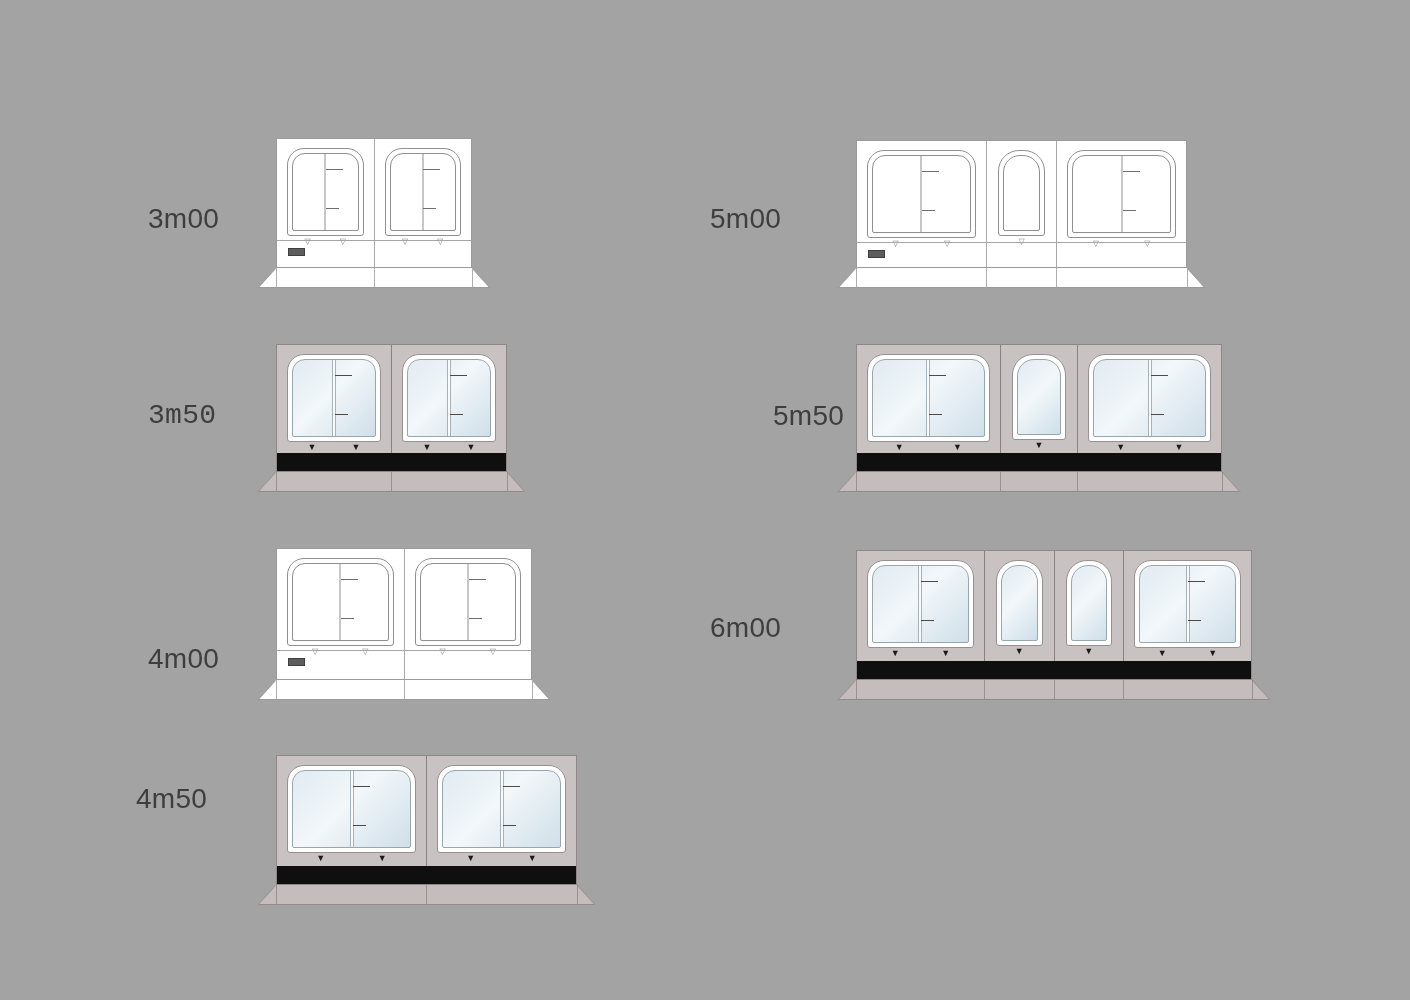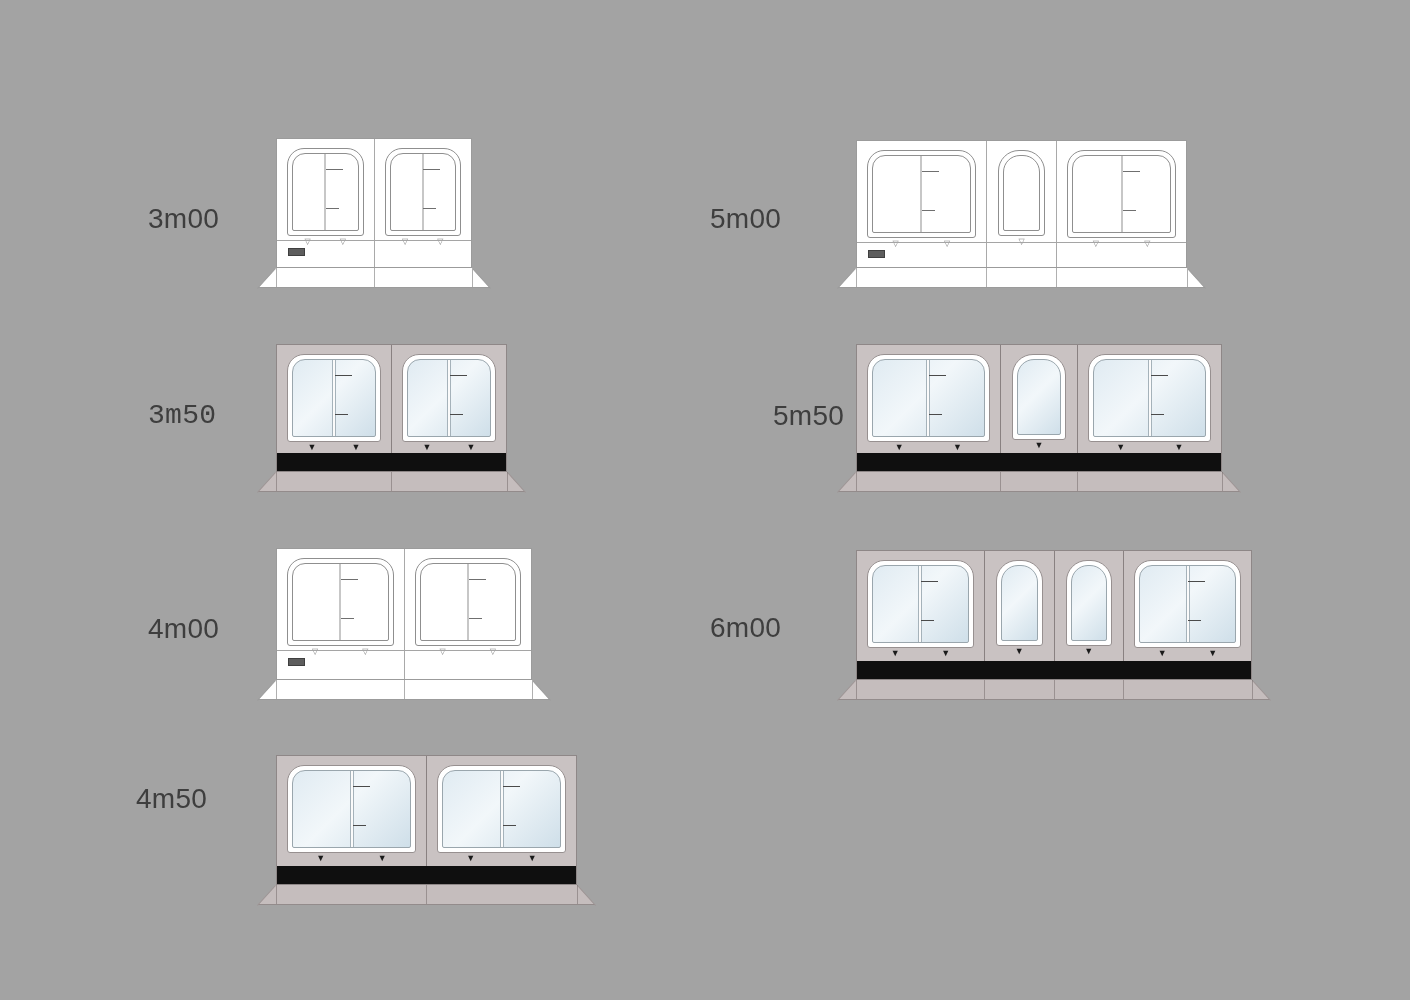--- a/index.html
+++ b/index.html
@@ -132,21 +132,21 @@
       <div class="skirt">
         <div class="fill"></div>
         <div class="edge-b"></div>
         <div class="edge-l"></div>
         <div class="edge-r"></div>
         <div class="skirt-seam" style="left: 17.5px;"></div>
         <div class="skirt-seam" style="left: 248.5px;"></div>
         <div class="skirt-seam" style="left: 133px;"></div>
       </div>
     </div>
-    <div class="size-label" style="left: 148px; top: 613px;">4m00</div>
+    <div class="size-label" style="left: 148px; top: 643px;">4m00</div>
     <div class="awning outline" style="left: 258px; top: 548px; width: 292px; height: 152px;">
       <div class="body">
         <div class="sections">
           <div class="section large">
             <div class="window">
               <div class="glass">
                 <div class="mullion"></div>
                 <div class="mark m1"></div>
                 <div class="mark m2"></div>
               </div>

